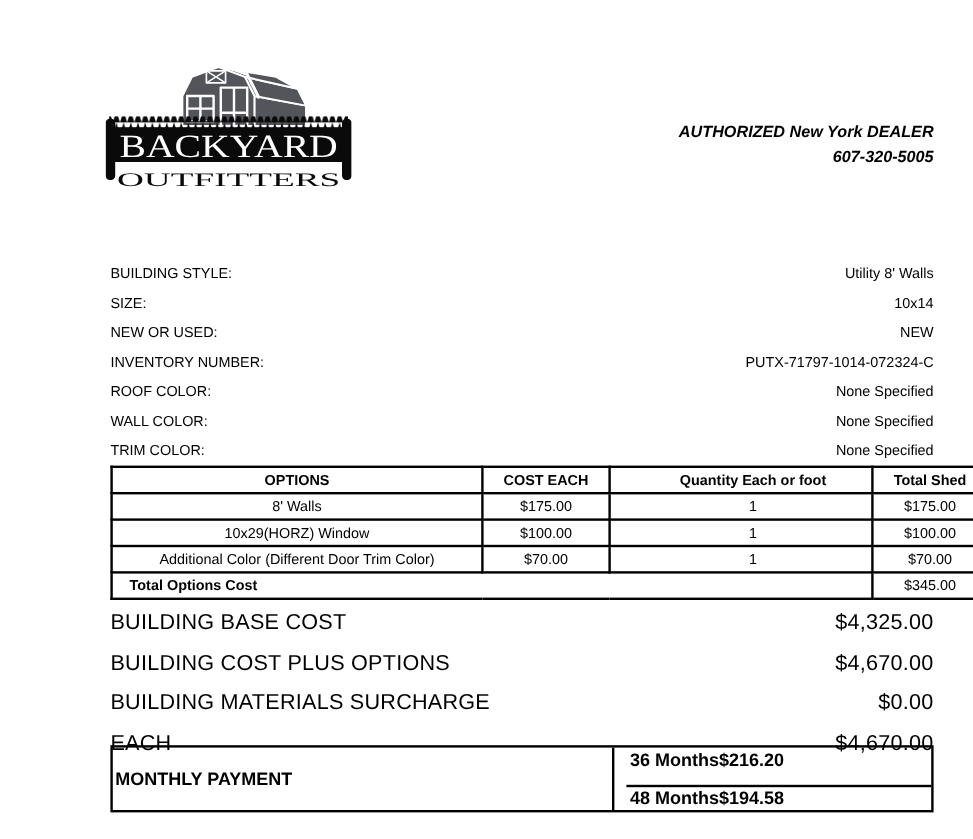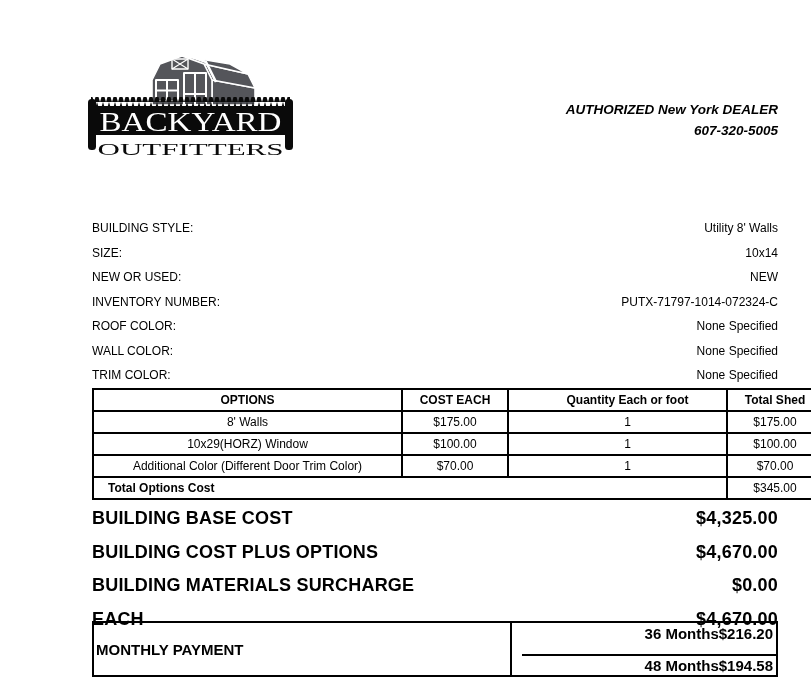--- a/index.html
+++ b/index.html
@@ -45,36 +45,36 @@
   table.opts .c2 { width:193px;padding-left:22px; }
   table.opts .c3 { width:90px; }
   table.opts td.total-label {
     text-align:left; font-weight:bold; padding-left:14px; height:18px;
   }
 
   
   #summary { left:92px; top:502px; width:686px; }
   .summary-row {
     display:flex; justify-content:space-between; align-items:center;
-    height:33.5px; font-size:18px; font-weight:bold; letter-spacing:.2px;
+    height:33.5px; font-size:18px; font-weight:normal; letter-spacing:.2px;
   }
 
   
   #monthly {
     left:92px; top:621px; width:682px; height:52px;
     border:2px solid #000;
     display:grid; grid-template-columns:418px 1fr; grid-template-rows:1fr 1fr;gap:10px;
   }
   #monthly .pay-label {
     grid-row:1 / span 2; border-right:2px solid #000;
     display:flex; align-items:center; padding-left:2px;
     font-size:15px; font-weight:bold;
   }
   #monthly .plan-row {
-    display:flex; justify-content:flex-end; align-items:center;
+    display:flex; justify-content:flex-start; align-items:center;
     padding:0 3px; font-size:15px; font-weight:bold;
   }
   #monthly .plan-row.second { border-top:2px solid #000; }
 
   .logo-serif { font-family:"Liberation Serif", serif; }
 </style>
 </head>
 <body>
 
 <div class="abs" id="logo">

